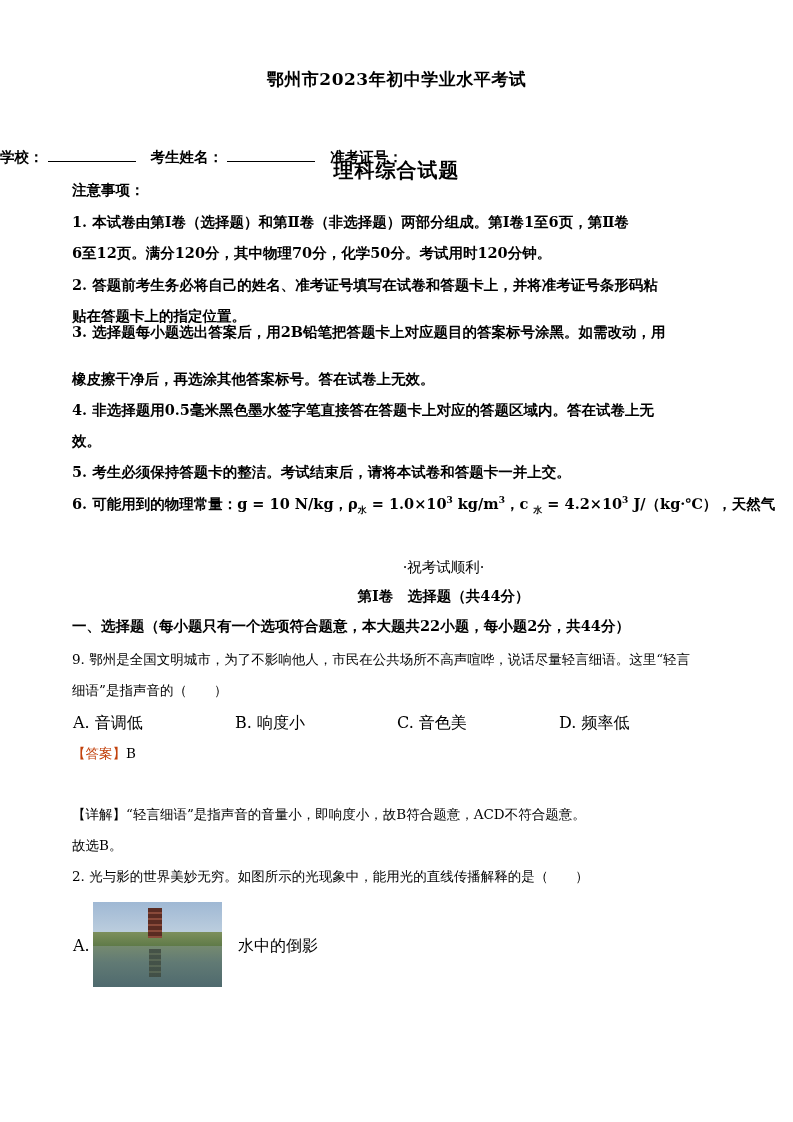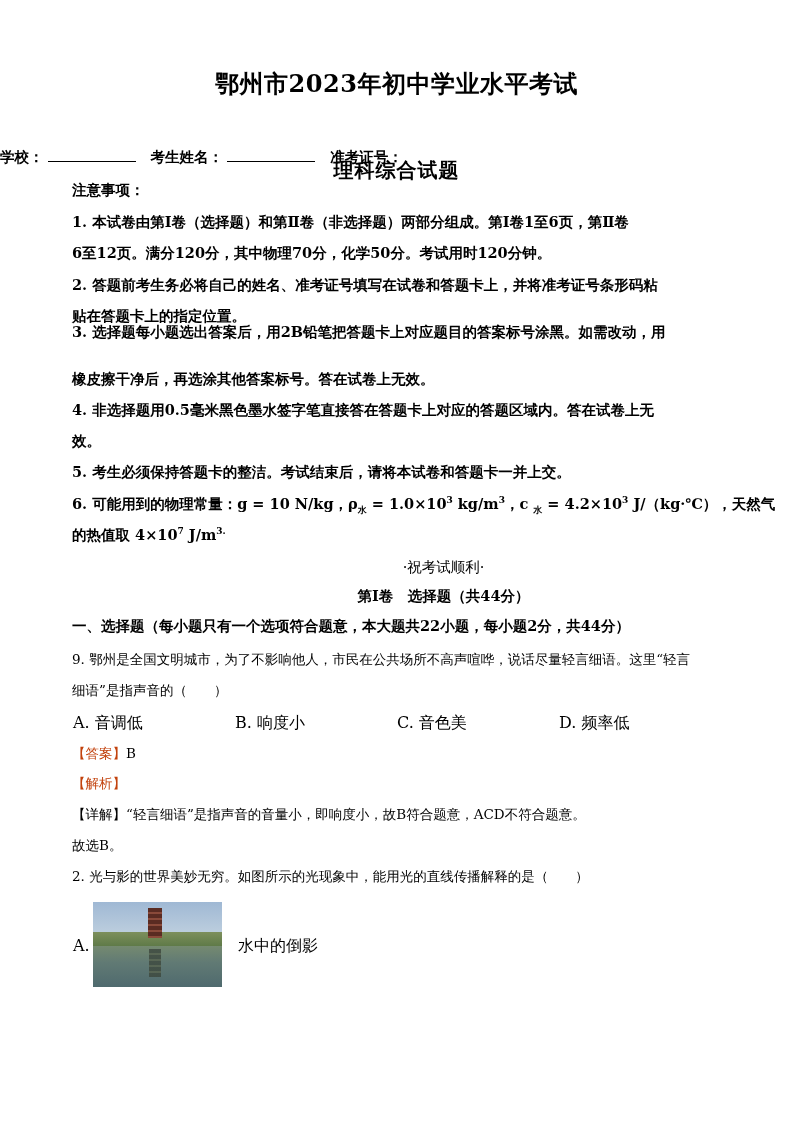--- a/index.html
+++ b/index.html
@@ -1,20 +1,20 @@
 <!DOCTYPE html>
 <html><head>
 <meta charset="utf-8">
 <style>
   html, body { margin: 0; padding: 0; background: #ffffff; }
   body { width: 793px; height: 1122px; position: relative; overflow: hidden;
          font-family: "DejaVu Serif", "Liberation Serif", serif; color: #000; }
   .page { position: absolute; left: 0; top: 0; width: 793px; height: 1122px; }
   .title { position: absolute; left: 0; width: 793px; text-align: center; font-weight: bold; }
-  .t1 { top: 68px; font-size: 24px; letter-spacing: 0.5px; }
+  .t1 { top: 68px; font-size: 17px; letter-spacing: 0.5px; }
   .t2 { top: 113px; font-size: 20px; letter-spacing: 1px; margin-top: 44px; }
   .info { position: absolute; top: 148px; left: 0; width: 793px; font-size: 14.5px; font-weight: bold; }
   .info .blank { display: inline-block; width: 88px; border-bottom: 1px solid #000; margin: 0 10px 0 4px; height: 12px; vertical-align: baseline; }
   .line { position: absolute; left: 72px; width: 660px; font-size: 14.5px; white-space: nowrap; }
   .bold { font-weight: bold; }
   .center { left: 0; width: 793px; text-align: center; padding-left: 47px; }
   .q { font-size: 13.5px; font-weight: normal; }
   .blue { color: #c2410c; }
   .opt { position: absolute; font-size: 16px; text-align: center; }
   sub, sup { font-size: 9px; }
@@ -44,39 +44,35 @@
   <div class="line bold" style="top:307px">贴在答题卡上的指定位置。</div>
   <div class="line bold" style="top:323px">3. 选择题每小题选出答案后，用2B铅笔把答题卡上对应题目的答案标号涂黑。如需改动，用</div>
   <div class="line bold" style="top:370px">橡皮擦干净后，再选涂其他答案标号。答在试卷上无效。</div>
   <div class="line bold" style="top:401px">4. 非选择题用0.5毫米黑色墨水签字笔直接答在答题卡上对应的答题区域内。答在试卷上无</div>
   <div class="line bold" style="top:432px">效。</div>
   <div class="line bold" style="top:463px">5. 考生必须保持答题卡的整洁。考试结束后，请将本试卷和答题卡一并上交。</div>
 
   <div class="line bold" style="top:495px">
     <span>6. 可能用到的物理常量：g = 10 N/kg，ρ</span><sub>水</sub><span> = 1.0×10</span><sup>3</sup><span> kg/m</span><sup>3</sup><span>，c </span><sub>水</sub><span> = 4.2×10</span><sup>3</sup><span> J/（kg·℃），天然气</span>
   </div>
-  <div class="line bold" style="top:526px">
-    <span>的热值取 4×10</span><sup>7</sup><span> J/m</span><sup>3.</sup>
-  </div>
 
   <div class="line center" style="top:558px">·祝考试顺利·</div>
   <div class="line center bold" style="top:587px">第Ⅰ卷　选择题（共44分）</div>
   <div class="line bold" style="top:617px">一、选择题（每小题只有一个选项符合题意，本大题共22小题，每小题2分，共44分）</div>
 
   <div class="line q" style="top:651px">9. 鄂州是全国文明城市，为了不影响他人，市民在公共场所不高声喧哗，说话尽量轻言细语。这里“轻言</div>
   <div class="line q" style="top:682px">细语”是指声音的（　　）</div>
   <div class="opt" style="left:73px; top:713px">A.  音调低</div>
   <div class="opt" style="left:235px; top:713px">B.  响度小</div>
   <div class="opt" style="left:397px; top:713px">C.  音色美</div>
   <div class="opt" style="left:559px; top:713px">D.  频率低</div>
 
   <div class="line q" style="top:745px">
     <span class="blue">【答案】</span><span>B</span>
   </div>
-  <div class="line q blue" style="top:775px">【解析】</div>
   <div class="line q" style="top:806px">【详解】“轻言细语”是指声音的音量小，即响度小，故B符合题意，ACD不符合题意。</div>
   <div class="line q" style="top:837px">故选B。</div>
 
   <div class="line q" style="top:868px">2. 光与影的世界美妙无穷。如图所示的光现象中，能用光的直线传播解释的是（　　）</div>
 
   <div class="opt" style="left:73px; top:936px">A.</div>
   <div class="photo">
     <div class="sky"></div>
     <div class="trees"></div>
     <div class="water"></div>

